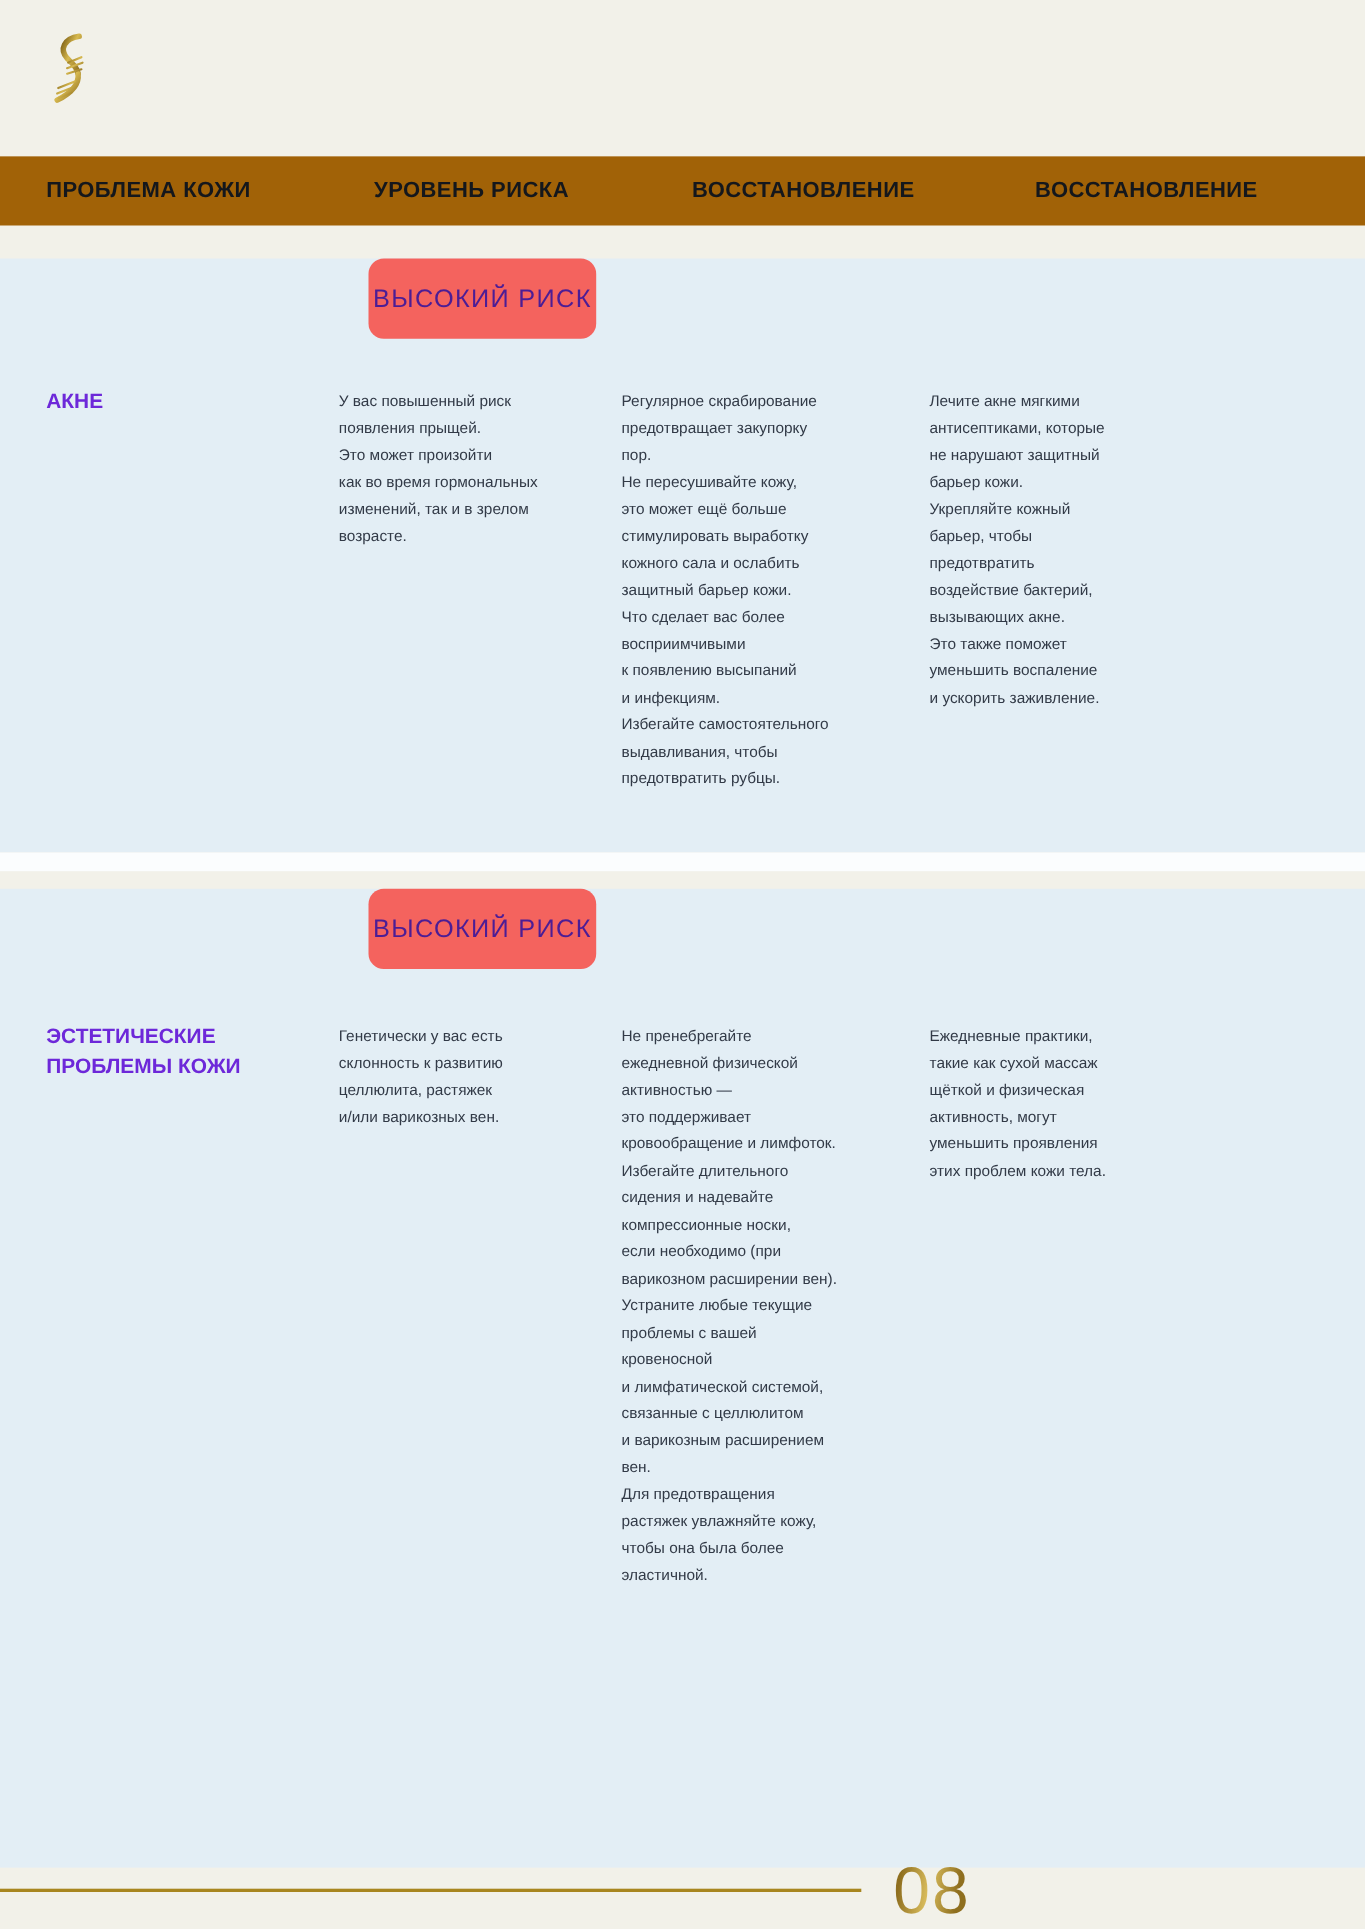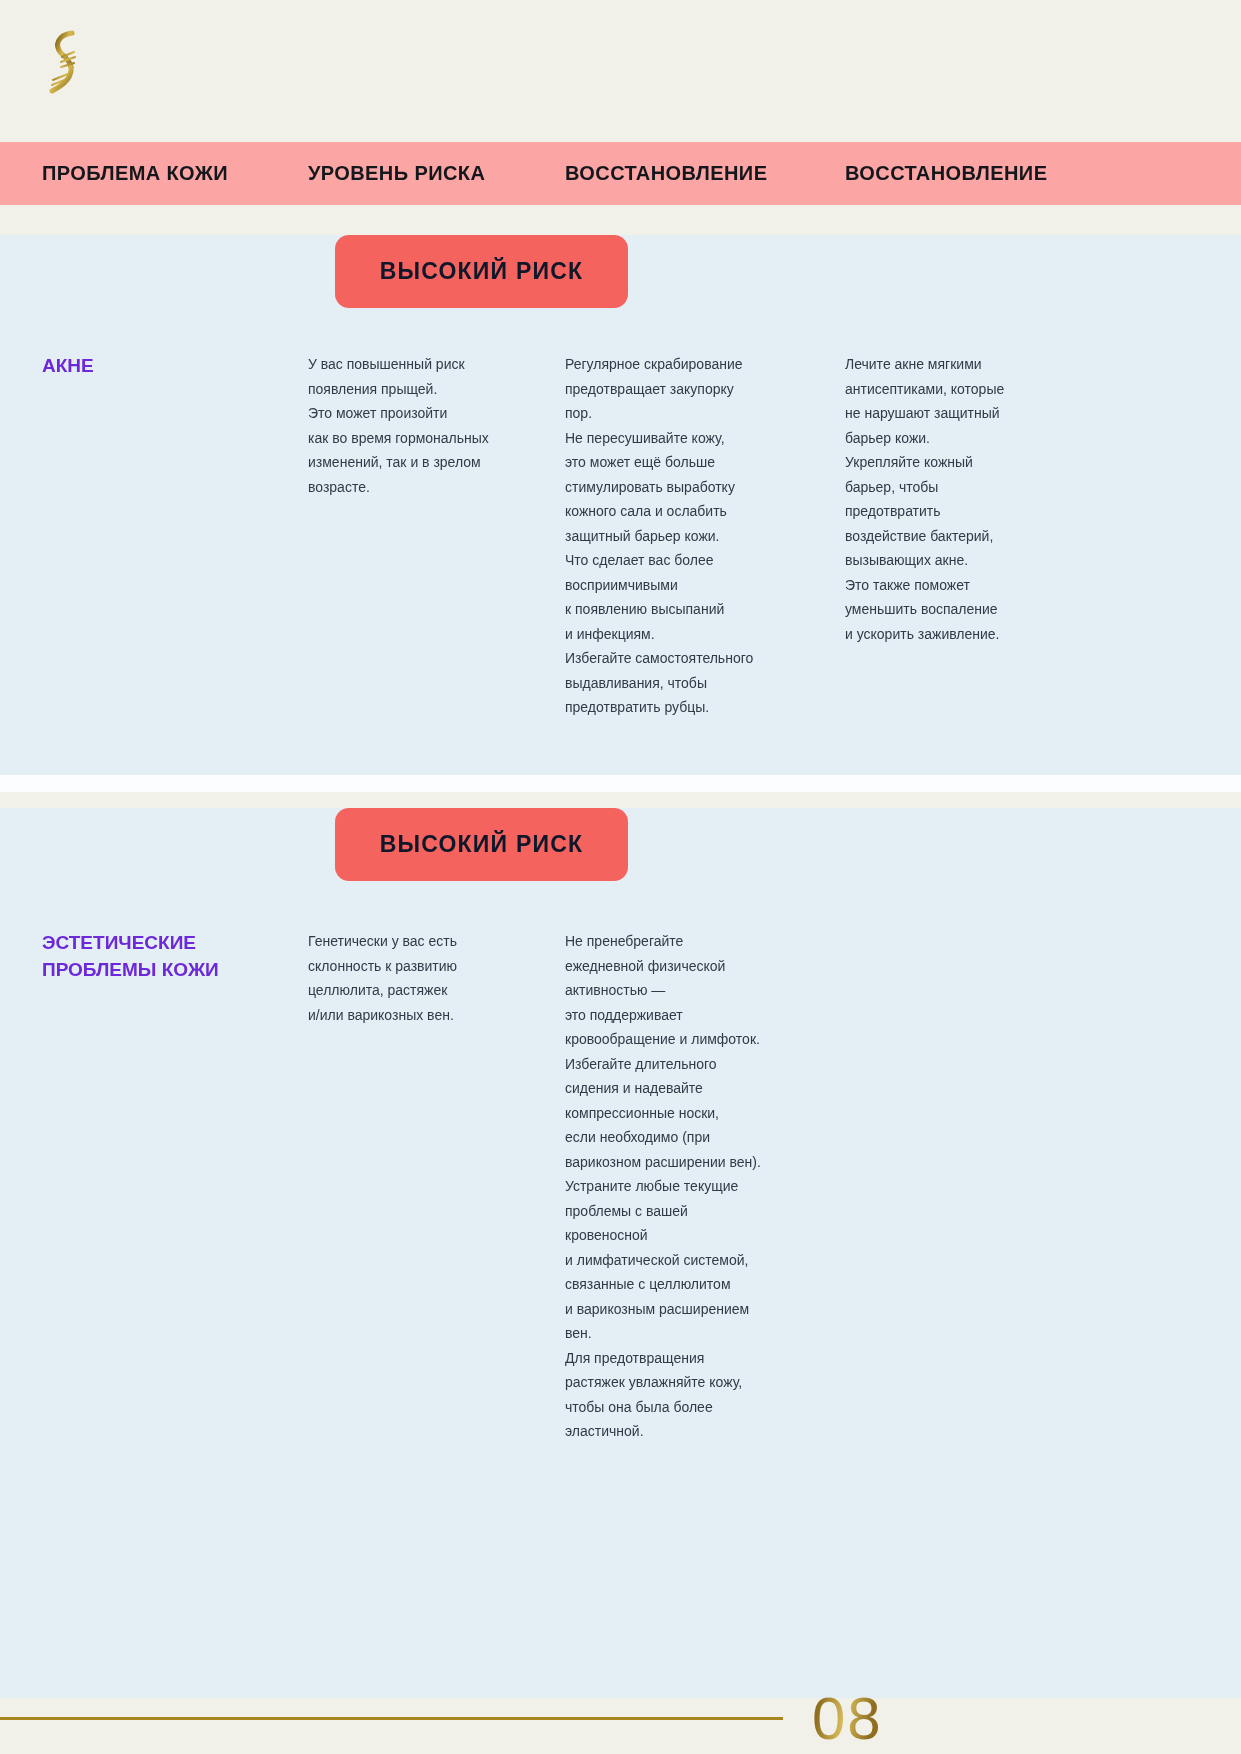--- a/index.html
+++ b/index.html
@@ -14,42 +14,42 @@
     --section-bg:#e3eef5;
     --gold:#a8861f;
     --cream:#f2f1e9;
     --text:#323a47;
     --heading:#14171c;
   }
   .top-band{height:142px;background:var(--cream);position:relative;}
   .logo{position:absolute;left:46px;top:30px;}
 
   .header-row{
-    height:63px;background:#fca5a5;
+    height:63px;background:#a16207;
     display:grid;grid-template-columns:266px 257px 280px 1fr;
-    align-items:center;padding:0 36px 0 42px;box-sizing:border-box;
+    align-items:center;padding:0 36px 0 42px;box-sizing:border-box;gap:32px;
   }
   .header-cell{
     font-weight:bold;font-size:20px;letter-spacing:.4px;color:var(--heading);
     white-space:nowrap;
   }
 
   .gap-band{height:17px;background:#fbfdfe;}
 
   .section{
     background:var(--section-bg);
     padding:0 36px 0 42px;box-sizing:border-box;
   }
   .section.s1{height:540px;}
   .section.s2{height:890px;}
 
   .badge{
-    width:293px;height:73px;border-radius:14px;
-    background:var(--accent);color:#0f172a;
-    font-size:23px;font-weight:bold;letter-spacing:1.2px;
+    width:207px;height:73px;border-radius:14px;
+    background:var(--accent);color:#4c1d95;
+    font-size:23px;font-weight:normal;letter-spacing:1.2px;
     display:flex;align-items:center;justify-content:center;
     margin-left:293px;white-space:nowrap;
   }
   .s1 .badge{margin-top:30px;margin-bottom:44px;}
   .s2 .badge{margin-top:16px;margin-bottom:48px;}
 
   .content{display:grid;grid-template-columns:266px 257px 280px 1fr;}
   .cell{padding-right:14px;}
   .problem{
     font-size:19px;font-weight:bold;color:#6d28d9;
@@ -182,20 +182,26 @@
 и лимфатической системой,
 связанные с целлюлитом
 и варикозным расширением
 вен.</p>
         <p class="para">Для предотвращения
 растяжек увлажняйте кожу,
 чтобы она была более
 эластичной.</p>
       </div>
     <div class="cell">
+        <p class="para">Ежедневные практики,
+такие как сухой массаж
+щёткой и физическая
+активность, могут
+уменьшить проявления
+этих проблем кожи тела.</p>
       </div>
   </div>
 </div>
 
 <div class="footer">
   <div class="footer-line"></div>
   <div class="page-number">08</div>
 </div>
 
 </body></html>

